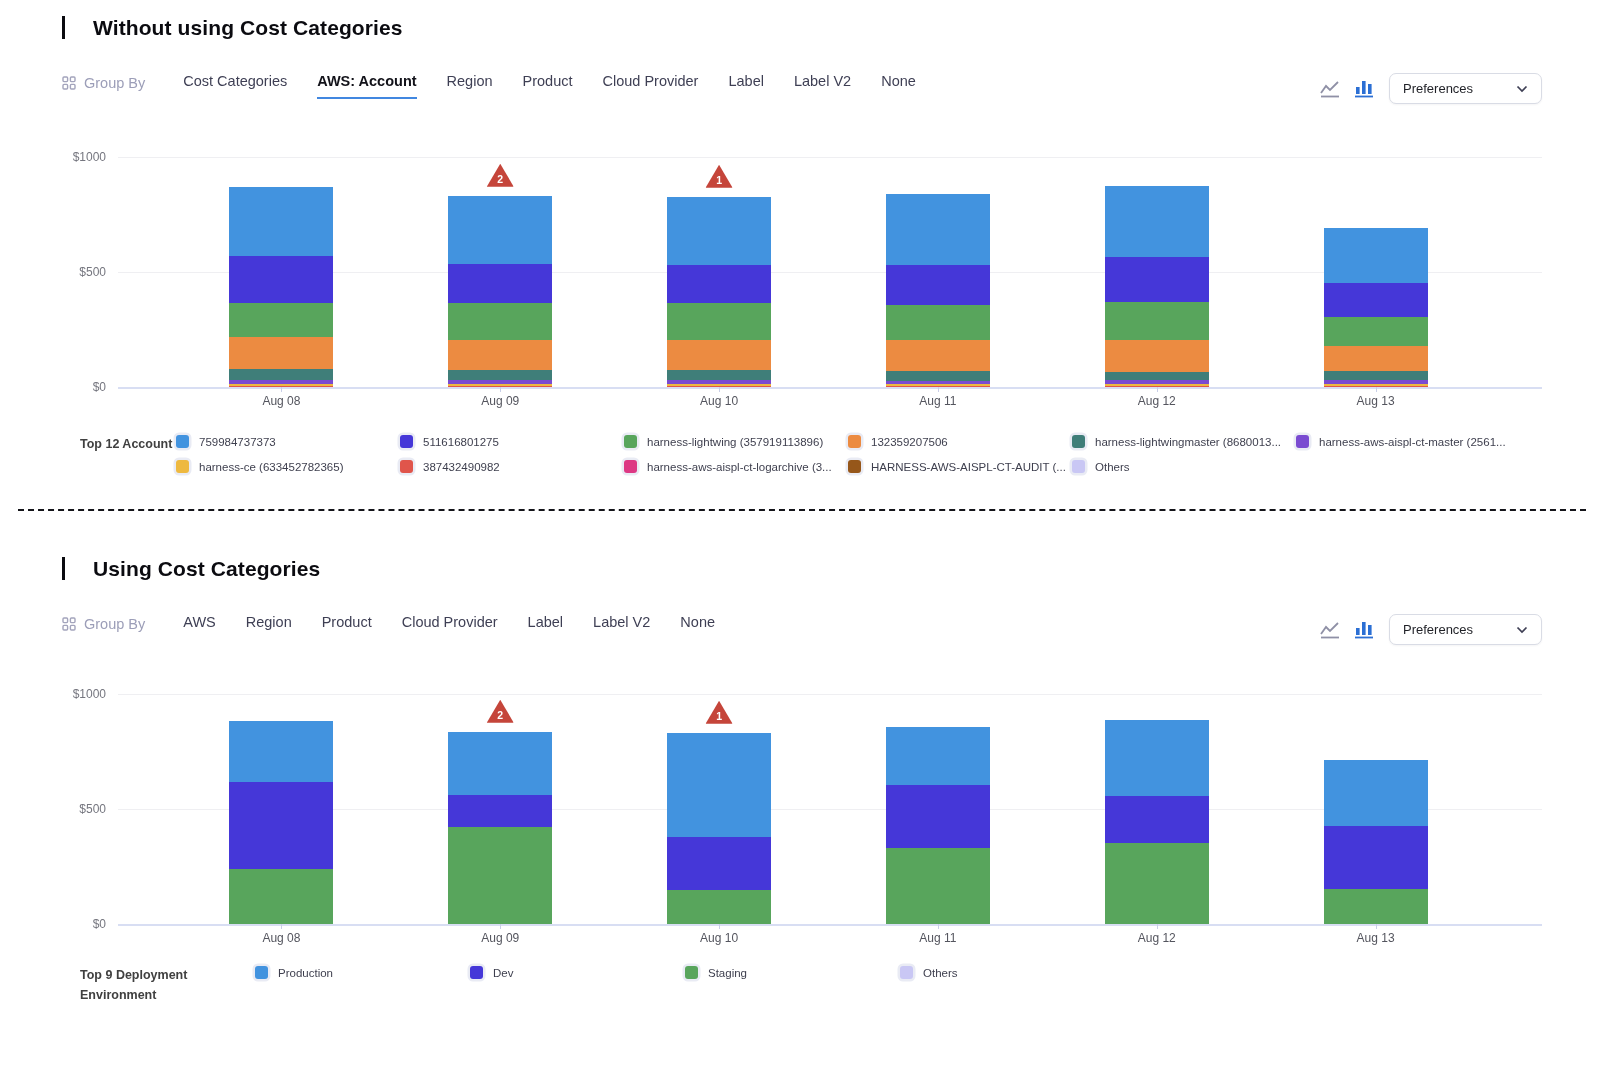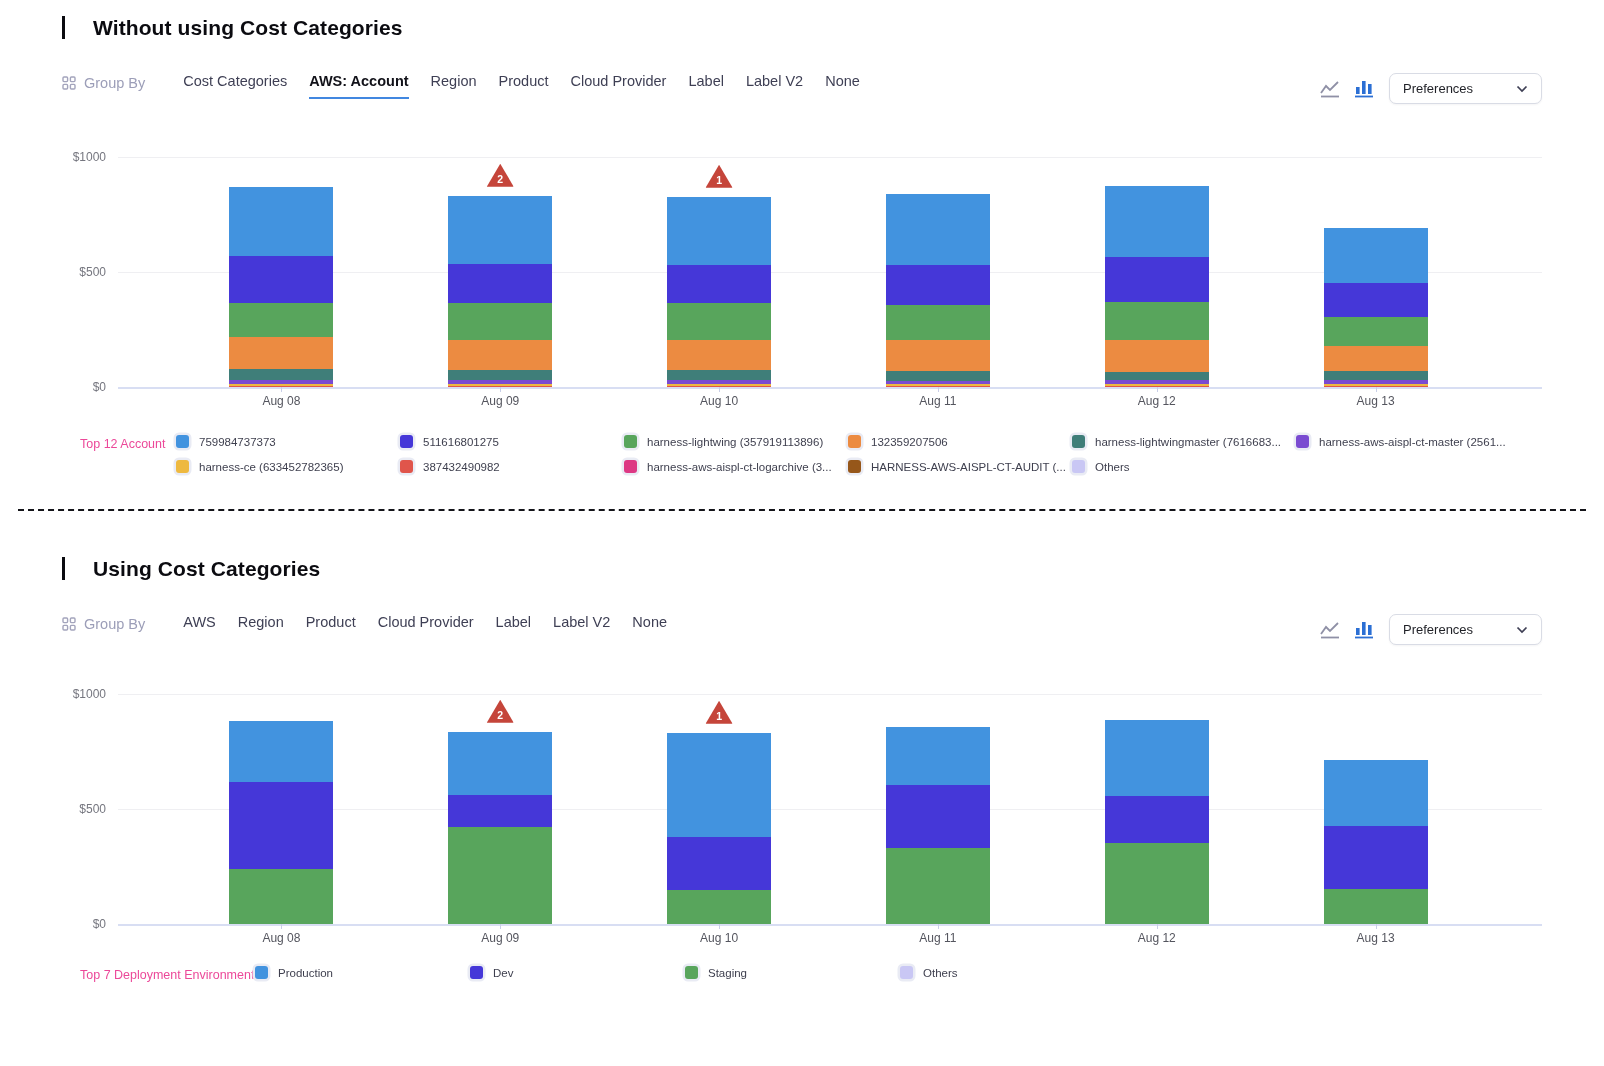--- a/index.html
+++ b/index.html
@@ -4,21 +4,21 @@
 <style>
   * { margin:0; padding:0; box-sizing:border-box; }
   html,body { width:1604px; height:1066px; background:#ffffff;
     font-family:"Liberation Sans","DejaVu Sans",sans-serif; color:#1c1d26; }
   .section { padding:0 62px; }
   .sec-title { margin-top:16px; font-size:21px; font-weight:700; color:#0b0b10;
     border-left:3px solid #0b0b10; padding-left:28px; line-height:1.1; letter-spacing:.1px; }
   .toolbar { display:flex; align-items:flex-start; margin-top:34px; height:32px; }
   .groupby { display:flex; gap:8px; align-items:center; color:#9C9EB8; font-size:14.5px;
     font-weight:500; padding-top:2px; }
-  .tabs { display:flex; gap:22px; margin-left:38px;justify-content:space-between; }
+  .tabs { display:flex; gap:30px; margin-left:38px;justify-content:space-between; }
   .tab { font-size:14.5px; font-weight:500; color:#3E3F54; padding-bottom:8px;
     border-bottom:2.5px solid transparent; cursor:pointer; white-space:nowrap; }
   .tab.active { color:#121219; font-weight:700; border-bottom-color:#4187E0; }
   .toolbar-right { margin-left:auto; display:flex; align-items:center; gap:15px; }
   .chart-type-icons { display:flex; align-items:center; gap:13px; }
   .pref-btn { display:flex; justify-content:space-between; align-items:center; width:153px;
     height:31px; padding:0 13px; border:1px solid #D9DCE5; border-radius:7px; background:#fff;
     font-size:13px; color:#1f2026; box-shadow:0 1px 2px rgba(40,41,61,.05); cursor:pointer; }
   .chart { position:relative; }
   .plot { position:relative; margin-left:56px; height:230px; }
@@ -32,21 +32,21 @@
     display:flex; flex-direction:column; justify-content:flex-end; }
   .seg { width:100%; }
   .badge { position:absolute; left:50%; transform:translateX(-50%); width:27px; height:23px;
     clip-path:polygon(50% 0,100% 100%,0 100%); background:#C5453A; display:flex;
     align-items:flex-end; justify-content:center; color:#fff; font-size:10.5px; font-weight:700;
     padding-bottom:2px; cursor:pointer; }
   .xlabels { position:relative; margin-left:56px; height:24px; }
   .xlab { position:absolute; top:7px; width:100%; text-align:center; font-size:12px; color:#54555E; }
   .xtick { position:absolute; top:0; left:50%; width:1px; height:5px; background:#C9CFE8; }
   .legend { display:flex; margin-left:18px; }
-  .legend-label { font-size:12.5px; font-weight:400; color:#ec4899; line-height:1.55; }
+  .legend-label { font-size:12.5px; font-weight:700; color:#404040; line-height:1.55; }
   .legend-grid { display:grid; gap:12px 0; align-content:start; }
   .legend-item { display:flex; align-items:center; gap:10px; font-size:11.5px; color:#3E3F4E;
     cursor:pointer; white-space:nowrap; }
   .swatch { width:13px; height:13px; border-radius:3px; flex:0 0 auto;
     box-shadow:0 0 0 2.5px #E9EBF4; }
   .divider { border-top:2.5px dashed #15151a; margin:36px -44px 0 -44px; }
   svg { display:block; }
 </style>
 </head>
 <body>
@@ -233,21 +233,21 @@
         <div class="legend-item">
           <span class="swatch" style="background: rgb(88, 165, 92);"></span>
           <span>harness-lightwing (357919113896)</span>
         </div>
         <div class="legend-item">
           <span class="swatch" style="background: rgb(236, 139, 65);"></span>
           <span>132359207506</span>
         </div>
         <div class="legend-item">
           <span class="swatch" style="background: rgb(63, 126, 121);"></span>
-          <span>harness-lightwingmaster (7616683...</span>
+          <span>harness-lightwingmaster (8680013...</span>
         </div>
         <div class="legend-item">
           <span class="swatch" style="background: rgb(122, 75, 209);"></span>
           <span>harness-aws-aispl-ct-master (2561...</span>
         </div>
         <div class="legend-item">
           <span class="swatch" style="background: rgb(238, 185, 64);"></span>
           <span>harness-ce (633452782365)</span>
         </div>
         <div class="legend-item">
@@ -403,21 +403,21 @@
           </div>
           <div class="slot" style="left: 83.3333%;">
             <div class="xtick"></div>
             <div class="xlab">Aug 13</div>
           </div>
         </div>
       </div>
     </div>
 
   <div class="legend" style="margin-top:18px;">
-    <div class="legend-label" style="width:175px;">Top 7 Deployment Environment</div>
+    <div class="legend-label" style="width:175px;">Top 9 Deployment Environment</div>
     <div class="legend-grid" style="grid-template-columns:repeat(4,215px);">
         <div class="legend-item">
           <span class="swatch" style="background: rgb(66, 147, 223);"></span>
           <span>Production</span>
         </div>
         <div class="legend-item">
           <span class="swatch" style="background: rgb(69, 55, 216);"></span>
           <span>Dev</span>
         </div>
         <div class="legend-item">

